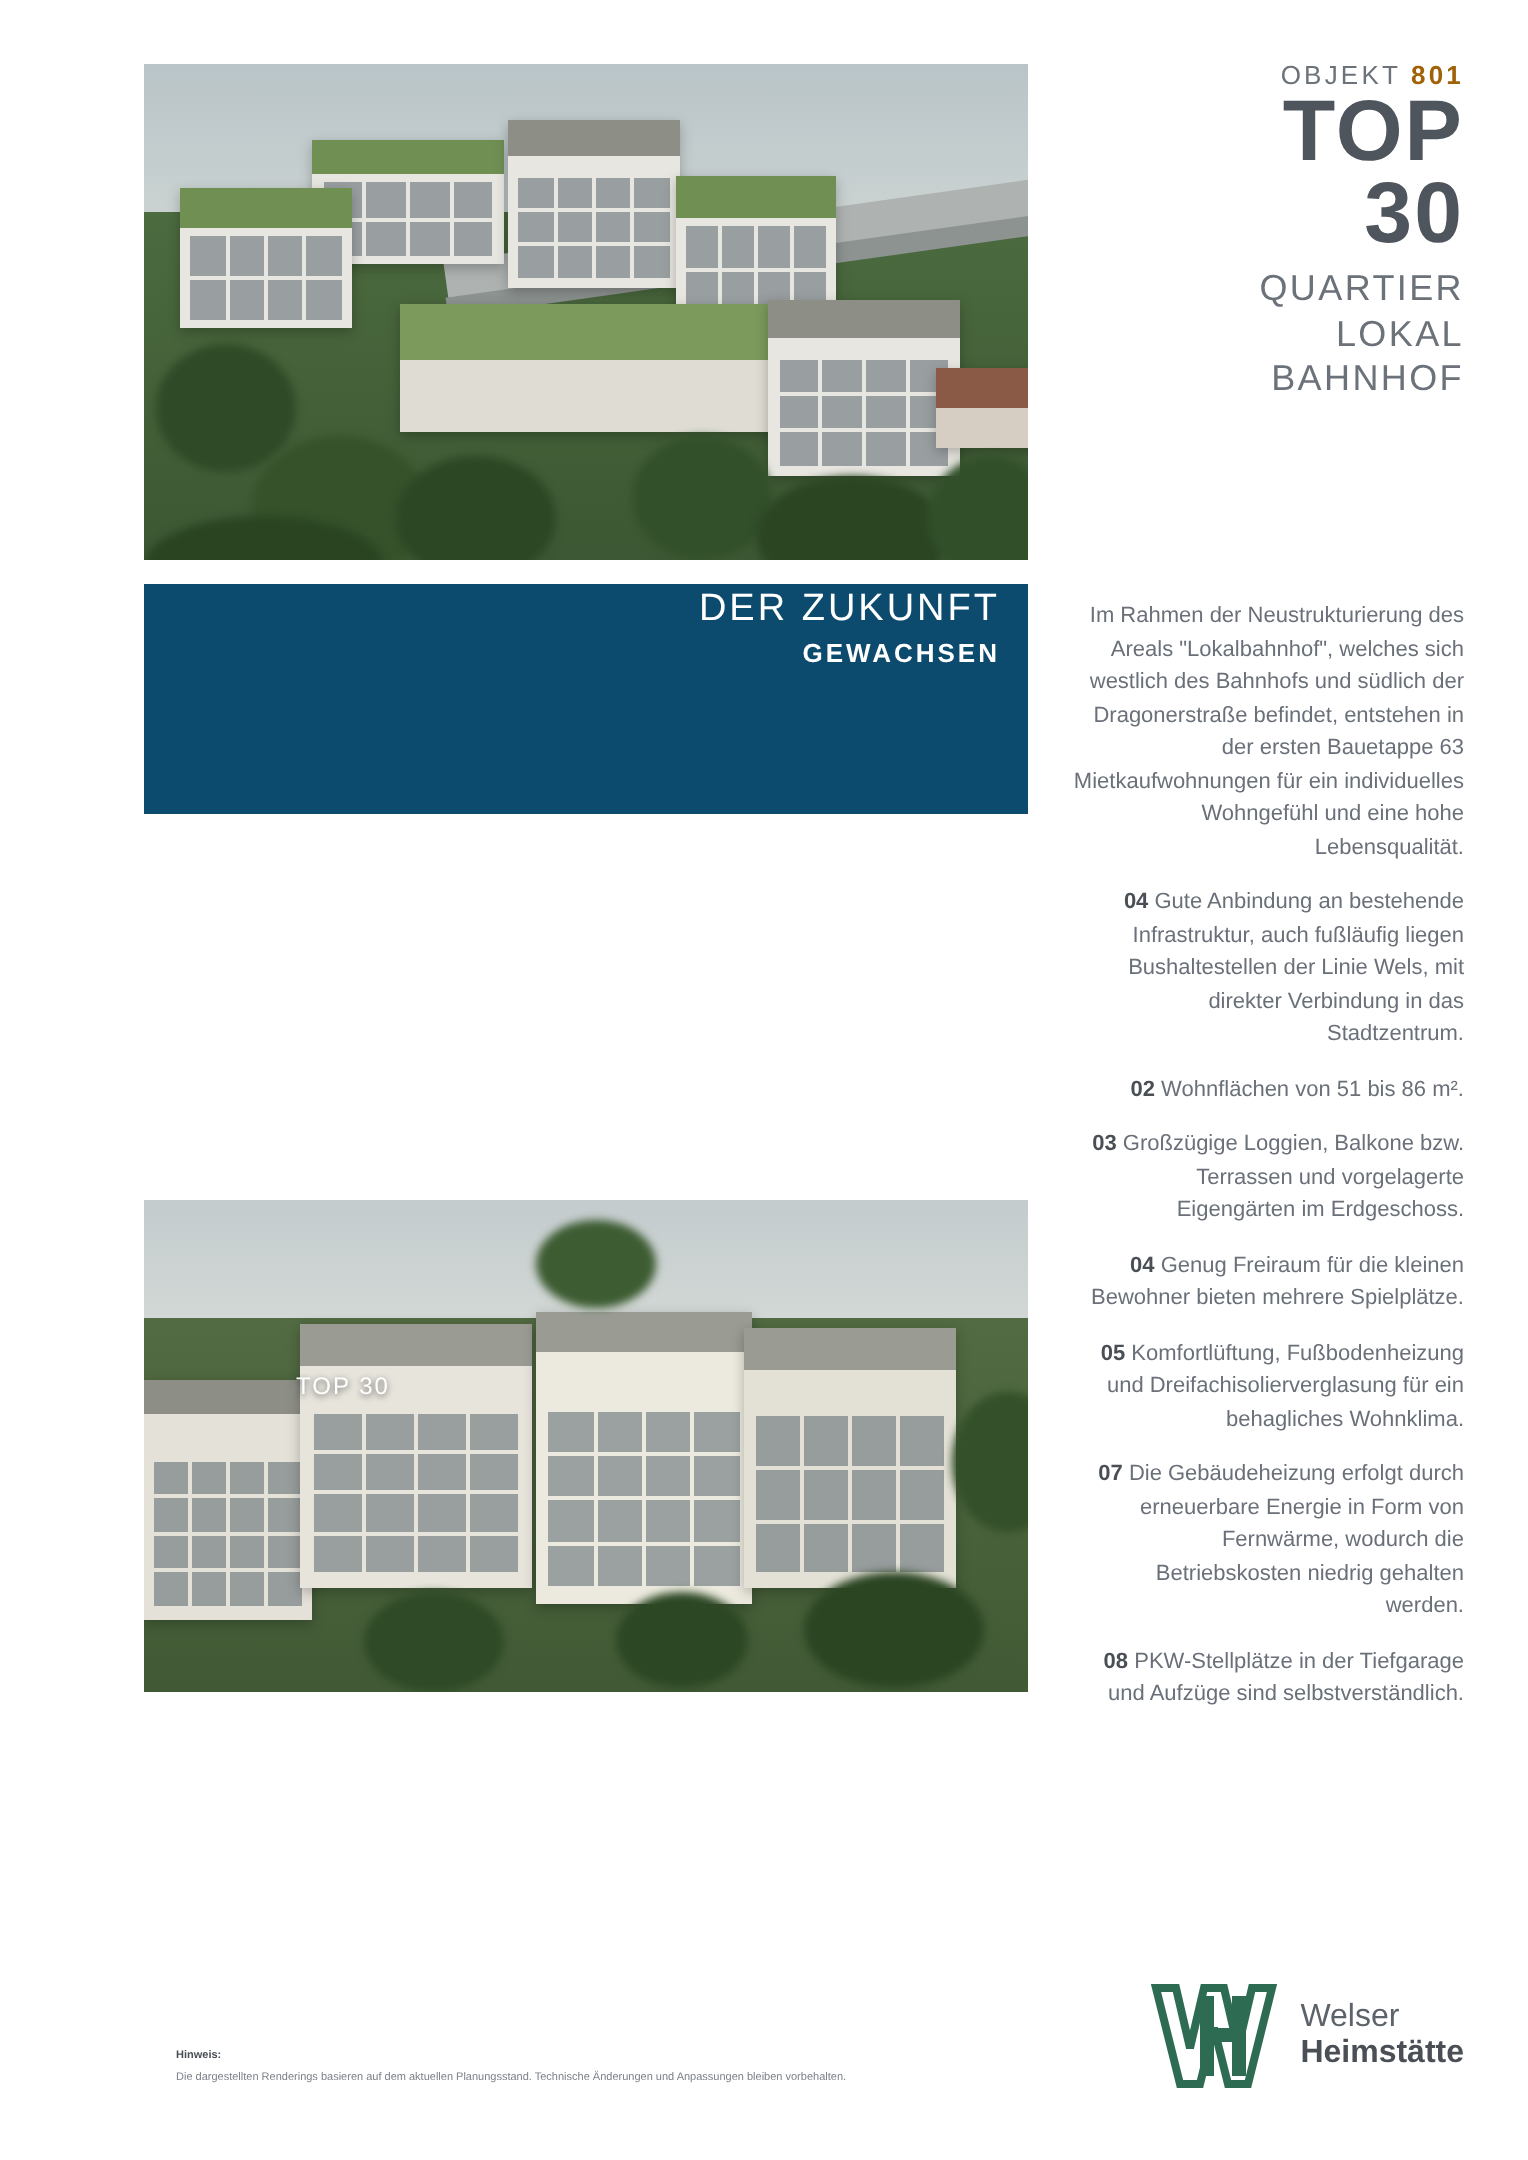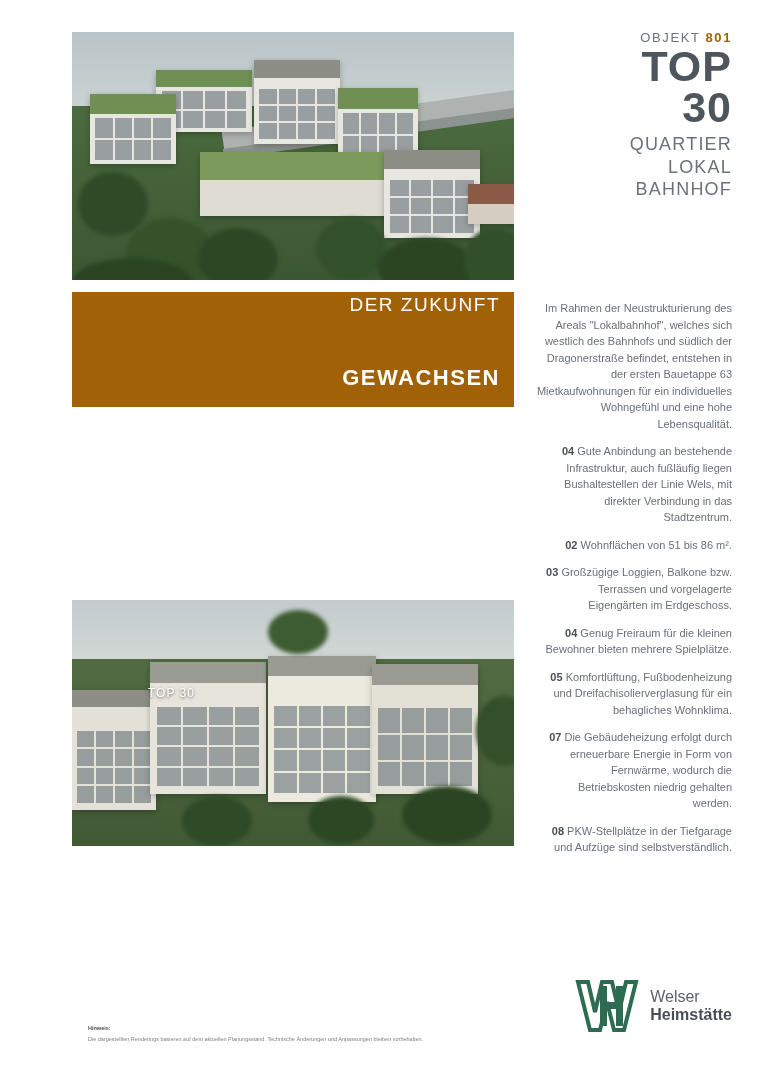--- a/index.html
+++ b/index.html
@@ -143,36 +143,36 @@
     text-shadow: 0 1px 3px rgba(0,0,0,.6);
   }
 
   
   .claim {
     position: absolute;
     left: 72px;
     top: 292px;
     width: 442px;
     height: 115px;
-    background: #a16207;
+    background: #0c4a6e;
     color: #ffffff;
     box-sizing: border-box;
     padding: 0 14px 14px 0;
     display: flex;
     flex-direction: column;
-    justify-content: space-between;
+    justify-content: flex-start;
     align-items: flex-end;
   }
   .claim-l1 {
     font-size: 19px;
     letter-spacing: 1.5px;
     line-height: 1.35;
   }
   .claim-l2 {
-    font-size: 22px;
+    font-size: 13px;
     letter-spacing: 1.5px;
     line-height: 1.35;
     font-weight: bold;
   }
 
   
   .copy {
     position: absolute;
     right: 32px;
     top: 300px;
@@ -187,21 +187,21 @@
   }
   .copy .num {
     font-weight: bold;
     color: #4a4f56;
   }
 
   
   .logo {
     position: absolute;
     right: 32px;
-    bottom: 46px;
+    bottom: 34px;
     display: flex;
     align-items: center;
     gap: 10px;
   }
   .logo-mark {
     width: 66px;
     height: 56px;
   }
   .logo-text {
     line-height: 1.12;

